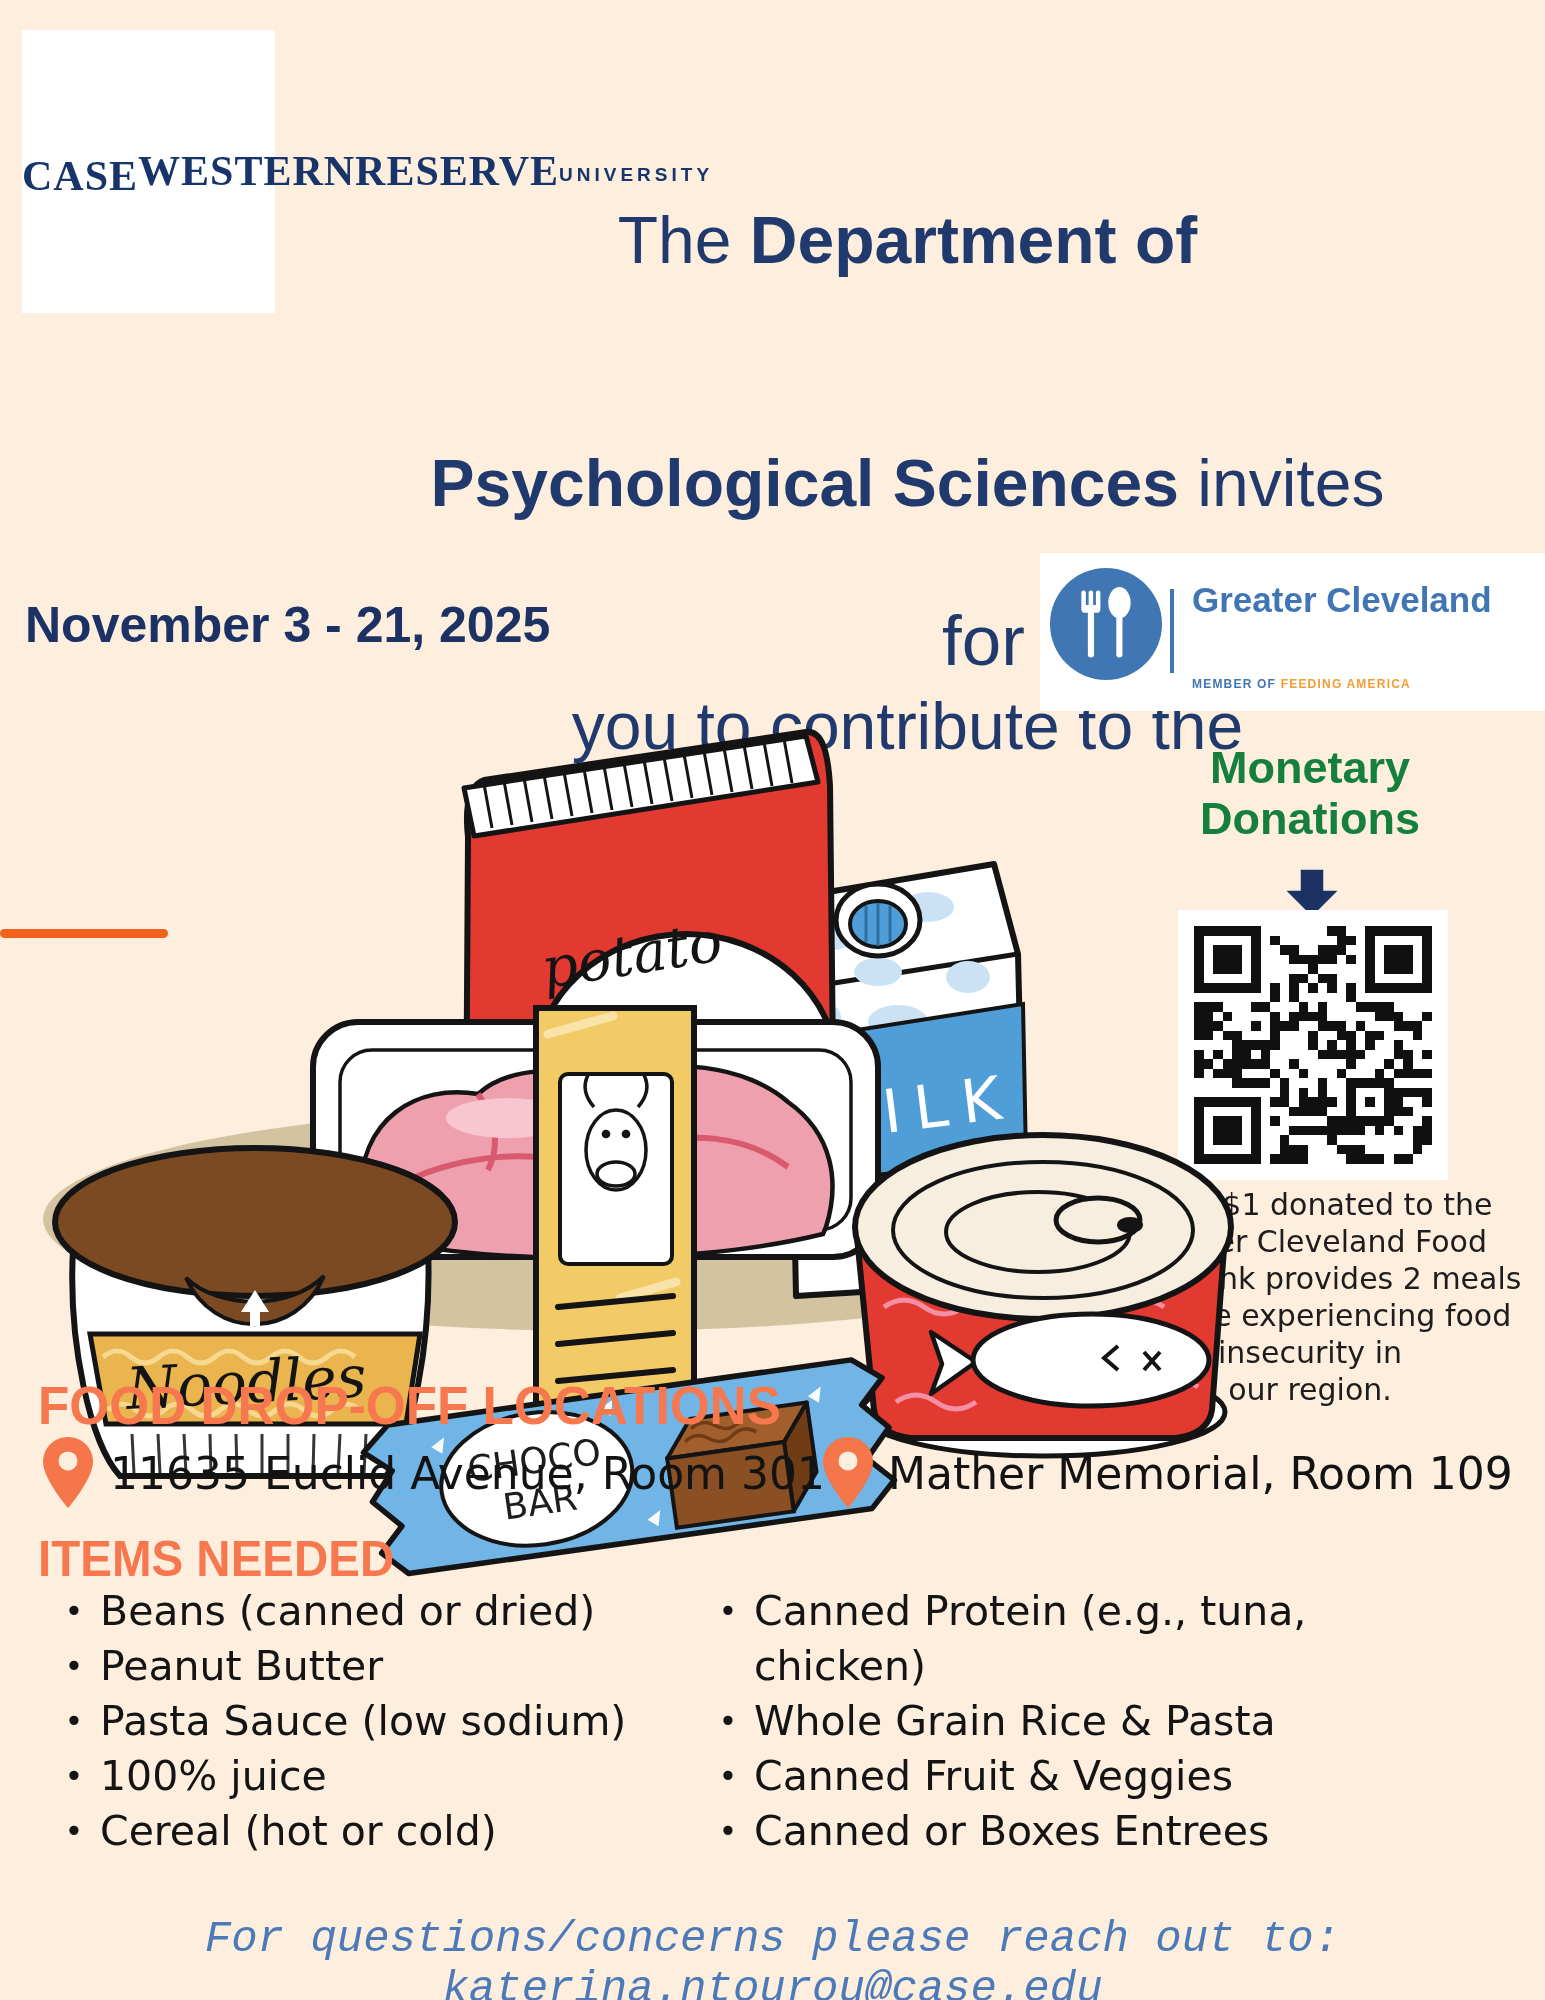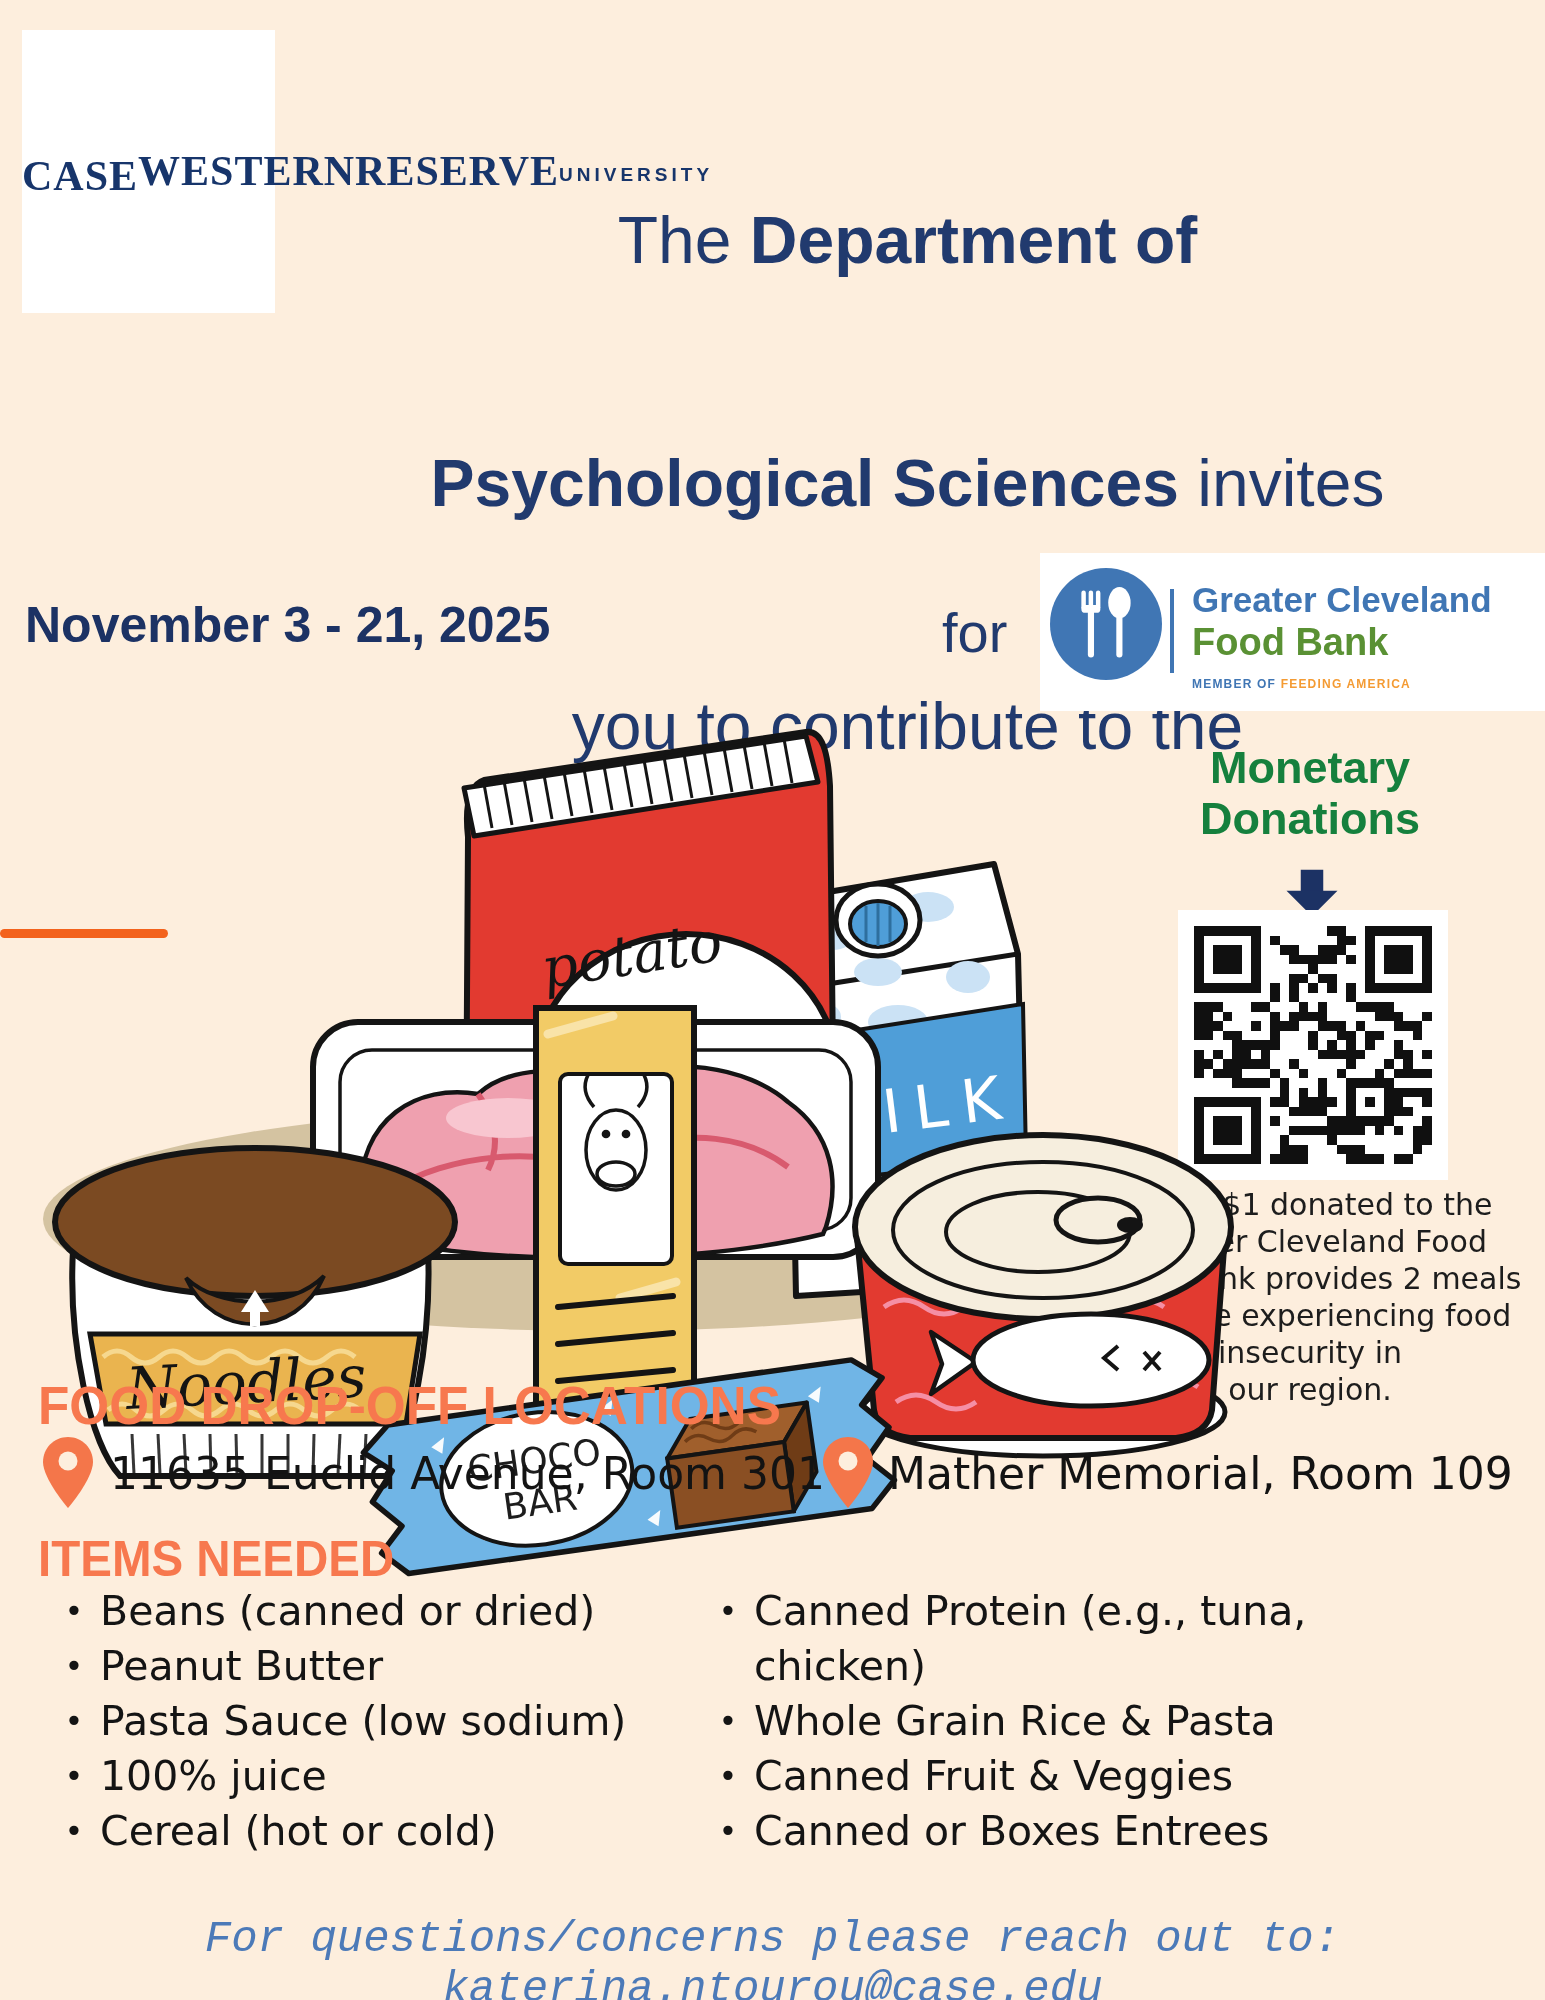--- a/index.html
+++ b/index.html
@@ -19,21 +19,21 @@
   
   .header-text{position:absolute;left:275px;top:38px;width:1265px;text-align:center;
                color:#213a6e;font-family:"Liberation Sans",sans-serif;font-size:66px;
                line-height:81px;white-space:pre-wrap;}
   .b{font-weight:bold;}
 
   .food-drive-wrap{position:absolute;left:15px;top:338px;width:1515px;height:200px;}
 
   .date{position:absolute;left:25px;top:596px;font-family:"Liberation Sans",sans-serif;
         font-weight:bold;color:#1c3264;font-size:50px;}
-  .for-label{position:absolute;left:942px;top:600px;color:#213a6e;font-size:56px;
+  .for-label{position:absolute;left:942px;top:600px;color:#213a6e;font-size:71px;
              font-family:"Liberation Sans",sans-serif;}
 
   
   .gcfb-box{position:absolute;left:1040px;top:553px;width:536px;height:158px;background:#fff;}
   .gcfb-circle{position:absolute;left:10px;top:15px;width:112px;height:112px;}
   .gcfb-divider{position:absolute;left:130px;top:36px;width:4px;height:84px;background:#4076b4;}
   .gcfb-text{position:absolute;left:152px;top:26px;font-family:"Liberation Sans",sans-serif;}
   .gcfb-name1{color:#4076b4;font-weight:bold;font-size:35px;line-height:41px;}
   .gcfb-name2{color:#5a9134;font-weight:bold;font-size:38px;line-height:44px;}
   .gcfb-member{position:absolute;left:152px;top:124px;font-family:"Liberation Sans",sans-serif;
@@ -126,21 +126,20 @@
         <rect x="41" y="20" width="4" height="17" rx="2"></rect>
         <rect x="28" y="33" width="17" height="7" rx="3.5"></rect>
         <rect x="33.8" y="36" width="5.5" height="44" rx="2.7"></rect>
         <ellipse cx="62" cy="31" rx="10" ry="14"></ellipse>
         <rect x="59.2" y="42" width="5.5" height="38" rx="2.7"></rect>
       </g>
     </svg>
     <div class="gcfb-divider"></div>
     <div class="gcfb-text">
       <div class="gcfb-name1">Greater Cleveland</div>
-      <div class="gcfb-name2">Food Bank</div>
     </div>
     <div class="gcfb-member"><span class="member-of">MEMBER OF </span><span class="member-org">FEEDING AMERICA</span></div>
   </div>
 
   <div class="monetary">
     <div>Monetary</div>
     <div>Donations</div>
   </div>
   <svg class="down-arrow" viewBox="0 0 80 62">
     <rect x="25" y="0" width="30" height="30" fill="#1c3264"></rect>

